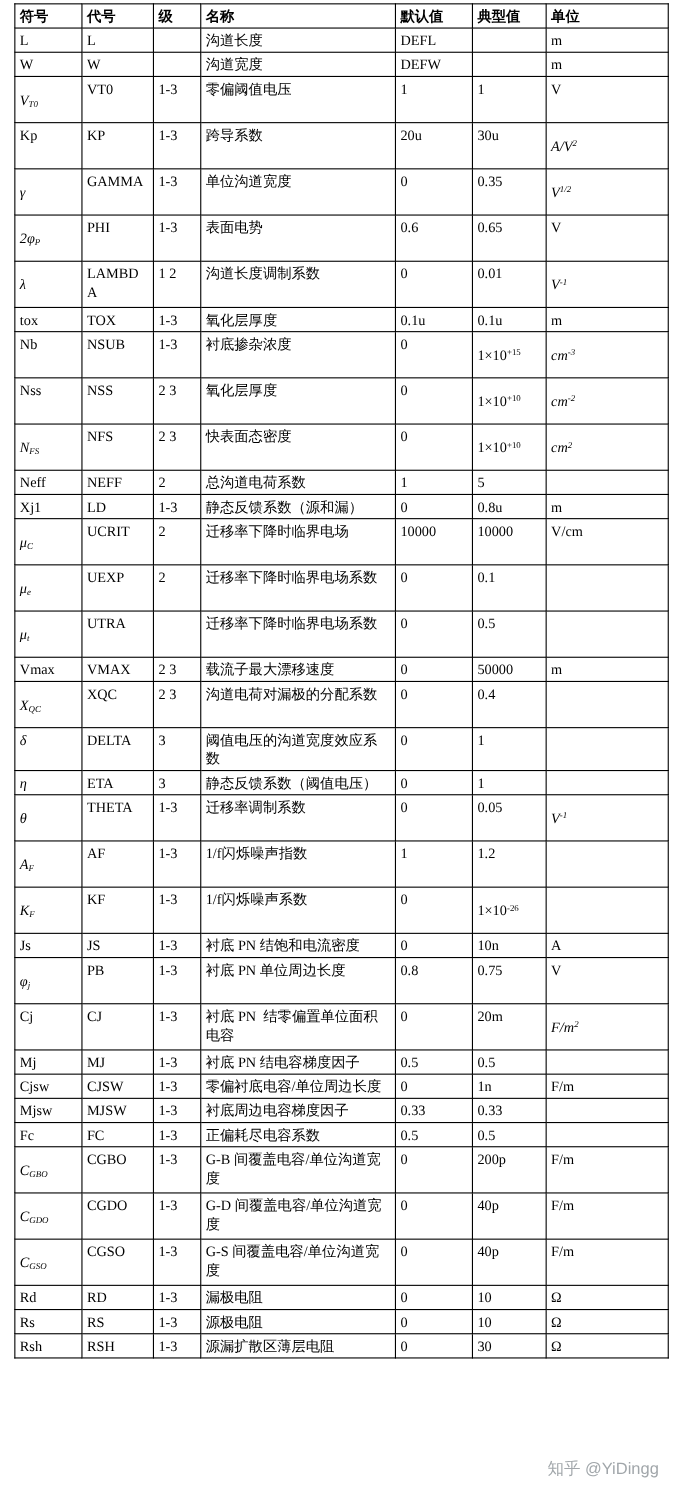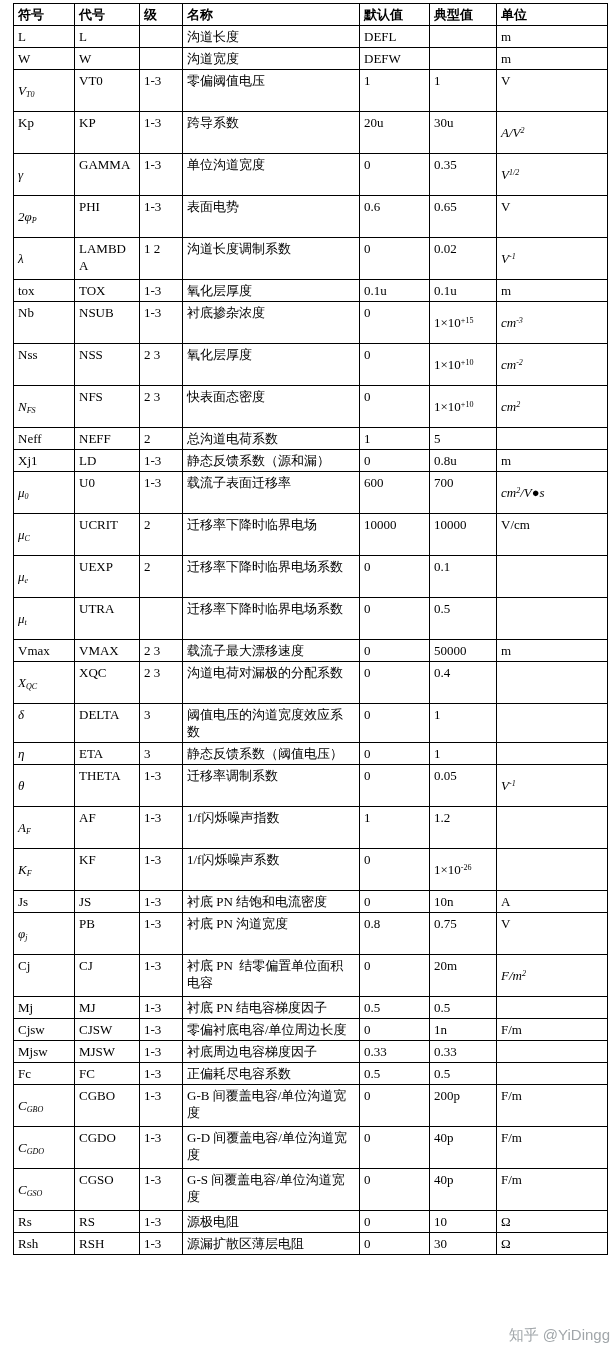--- a/index.html
+++ b/index.html
@@ -31,21 +31,21 @@
   tbody tr { height: 22px; }
   tbody tr.tall { height: 42px; }
   .col-name { white-space: pre-wrap; }
   .math { font-style: italic; }
   
   tr.tall .m { display: inline-block; margin-top: 10px; }
   sup { font-size: 0.62em; line-height: 0; vertical-align: 0.5em; }
   sub { font-size: 0.62em; line-height: 0; vertical-align: -0.25em; }
   .watermark {
     position: absolute;
-    right: 5px;
+    right: 16px;
     bottom: 8px;
     color: rgba(145, 150, 155, 0.85);
     font-size: 15px;
     font-family: "Liberation Sans", "DejaVu Sans", sans-serif;
     white-space: nowrap;
   }
 </style>
 </head>
 <body>
 
@@ -125,21 +125,21 @@
           <td class="col-default"><span class="">0.6</span></td>
           <td class="col-typical"><span class="">0.65</span></td>
           <td class="col-unit"><span class="">V</span></td>
         </tr>
         <tr class="tall">
           <td class="col-symbol"><span class="math m">λ</span></td>
           <td class="col-code"><span class="">LAMBDA</span></td>
           <td class="col-level"><span class="">1 2</span></td>
           <td class="col-name"><span class="">沟道长度调制系数</span></td>
           <td class="col-default"><span class="">0</span></td>
-          <td class="col-typical"><span class="">0.02</span></td>
+          <td class="col-typical"><span class="">0.01</span></td>
           <td class="col-unit"><span class="math m">V<sup>-1</sup></span></td>
         </tr>
         <tr>
           <td class="col-symbol"><span class="">tox</span></td>
           <td class="col-code"><span class="">TOX</span></td>
           <td class="col-level"><span class="">1-3</span></td>
           <td class="col-name"><span class="">氧化层厚度</span></td>
           <td class="col-default"><span class="">0.1u</span></td>
           <td class="col-typical"><span class="">0.1u</span></td>
           <td class="col-unit"><span class="">m</span></td>
@@ -181,29 +181,20 @@
           <td class="col-unit"><span class=""></span></td>
         </tr>
         <tr>
           <td class="col-symbol"><span class="">Xj1</span></td>
           <td class="col-code"><span class="">LD</span></td>
           <td class="col-level"><span class="">1-3</span></td>
           <td class="col-name"><span class="">静态反馈系数（源和漏）</span></td>
           <td class="col-default"><span class="">0</span></td>
           <td class="col-typical"><span class="">0.8u</span></td>
           <td class="col-unit"><span class="">m</span></td>
-        </tr>
-        <tr class="tall">
-          <td class="col-symbol"><span class="math m">μ<sub>0</sub></span></td>
-          <td class="col-code"><span class="">U0</span></td>
-          <td class="col-level"><span class="">1-3</span></td>
-          <td class="col-name"><span class="">载流子表面迁移率</span></td>
-          <td class="col-default"><span class="">600</span></td>
-          <td class="col-typical"><span class="">700</span></td>
-          <td class="col-unit"><span class="math m">cm<sup>2</sup>/V●s</span></td>
         </tr>
         <tr class="tall">
           <td class="col-symbol"><span class="math m">μ<sub>C</sub></span></td>
           <td class="col-code"><span class="">UCRIT</span></td>
           <td class="col-level"><span class="">2</span></td>
           <td class="col-name"><span class="">迁移率下降时临界电场</span></td>
           <td class="col-default"><span class="">10000</span></td>
           <td class="col-typical"><span class="">10000</span></td>
           <td class="col-unit"><span class="">V/cm</span></td>
         </tr>
@@ -294,21 +285,21 @@
           <td class="col-level"><span class="">1-3</span></td>
           <td class="col-name"><span class="">衬底 PN 结饱和电流密度</span></td>
           <td class="col-default"><span class="">0</span></td>
           <td class="col-typical"><span class="">10n</span></td>
           <td class="col-unit"><span class="">A</span></td>
         </tr>
         <tr class="tall">
           <td class="col-symbol"><span class="math m">φ<sub>j</sub></span></td>
           <td class="col-code"><span class="">PB</span></td>
           <td class="col-level"><span class="">1-3</span></td>
-          <td class="col-name"><span class="">衬底 PN 沟道宽度</span></td>
+          <td class="col-name"><span class="">衬底 PN 单位周边长度</span></td>
           <td class="col-default"><span class="">0.8</span></td>
           <td class="col-typical"><span class="">0.75</span></td>
           <td class="col-unit"><span class="">V</span></td>
         </tr>
         <tr class="tall">
           <td class="col-symbol"><span class="">Cj</span></td>
           <td class="col-code"><span class="">CJ</span></td>
           <td class="col-level"><span class="">1-3</span></td>
           <td class="col-name"><span class="">衬底 PN  结零偏置单位面积电容</span></td>
           <td class="col-default"><span class="">0</span></td>
@@ -370,20 +361,29 @@
           <td class="col-unit"><span class="">F/m</span></td>
         </tr>
         <tr class="tall">
           <td class="col-symbol"><span class="math m">C<sub>GSO</sub></span></td>
           <td class="col-code"><span class="">CGSO</span></td>
           <td class="col-level"><span class="">1-3</span></td>
           <td class="col-name"><span class="">G-S 间覆盖电容/单位沟道宽度</span></td>
           <td class="col-default"><span class="">0</span></td>
           <td class="col-typical"><span class="">40p</span></td>
           <td class="col-unit"><span class="">F/m</span></td>
+        </tr>
+        <tr>
+          <td class="col-symbol"><span class="">Rd</span></td>
+          <td class="col-code"><span class="">RD</span></td>
+          <td class="col-level"><span class="">1-3</span></td>
+          <td class="col-name"><span class="">漏极电阻</span></td>
+          <td class="col-default"><span class="">0</span></td>
+          <td class="col-typical"><span class="">10</span></td>
+          <td class="col-unit"><span class="">Ω</span></td>
         </tr>
         <tr>
           <td class="col-symbol"><span class="">Rs</span></td>
           <td class="col-code"><span class="">RS</span></td>
           <td class="col-level"><span class="">1-3</span></td>
           <td class="col-name"><span class="">源极电阻</span></td>
           <td class="col-default"><span class="">0</span></td>
           <td class="col-typical"><span class="">10</span></td>
           <td class="col-unit"><span class="">Ω</span></td>
         </tr>

